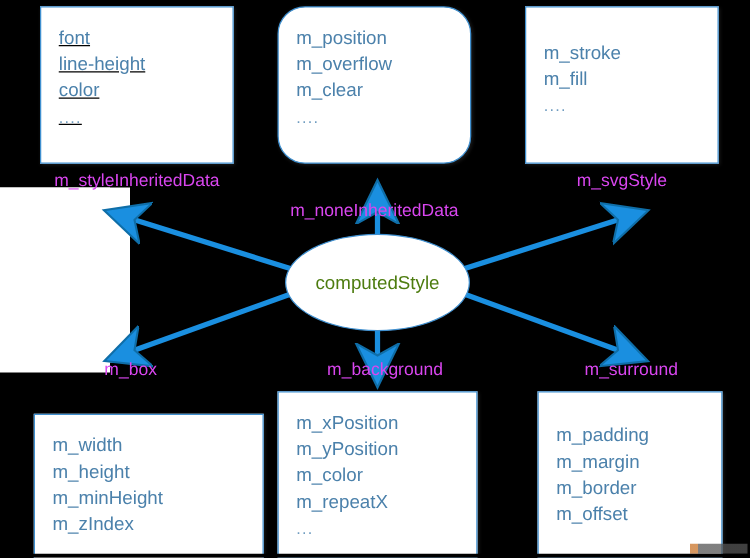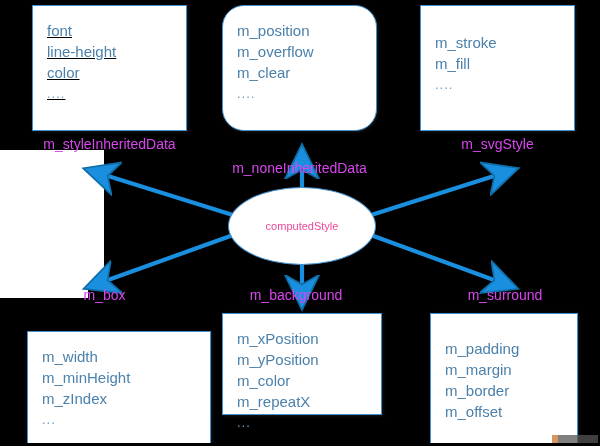--- a/index.html
+++ b/index.html
@@ -72,22 +72,22 @@
     height: 78px;
     background: #ffffff;
     border: 1.5px solid #3f8fcf;
     border-radius: 50%;
     box-sizing: border-box;
     display: flex;
     align-items: center;
     justify-content: center;
   }
   #center-ellipse .ellipse-label {
-    color: #ec4899;
-    font-size: 11px;
+    color: #4d7c0f;
+    font-size: 15px;
     white-space: nowrap;
   }
   #watermark {
     position: absolute;
     right: 2px;
     bottom: 3px;
     width: 46px;
     height: 8px;
     background: linear-gradient(90deg,#c9742a 0 14%, #555 14% 100%);
     opacity: 0.75;
@@ -148,27 +148,28 @@
   </div>
   <div class="node-label" style="left:420px; top:136px; width:155px;">m_svgStyle</div>
 
   <div id="center-ellipse">
     <span class="ellipse-label">computedStyle</span>
   </div>
 
   <div class="node-label" style="left:27px; top:287px; width:155px;text-align:center;">m_box</div>
   <div class="node-box" style="left:27px; top:331px; width:184px; height:133px;">
     <div class="field">m_width</div>
+    <div class="field">m_height</div>
     <div class="field">m_minHeight</div>
     <div class="field">m_zIndex</div>
     <div class="ellipsis">...</div>
   </div>
 
-  <div class="node-label" style="left:216px; top:287px; width:160px;">m_background</div>
-  <div class="node-box" style="left:222px; top:313px; width:160px; height:102px;">
+  <div class="node-label" style="left:228px; top:287px; width:160px;">m_background</div>
+  <div class="node-box" style="left:222px; top:313px; width:160px; height:133px;">
     <div class="field">m_xPosition</div>
     <div class="field">m_yPosition</div>
     <div class="field">m_color</div>
     <div class="field">m_repeatX</div>
     <div class="ellipsis">...</div>
   </div>
 
   <div class="node-label" style="left:430px; top:287px; width:150px;">m_surround</div>
   <div class="node-box" style="left:430px; top:313px; width:148px; height:133px; padding-top:24px;">
     <div class="field">m_padding</div>

